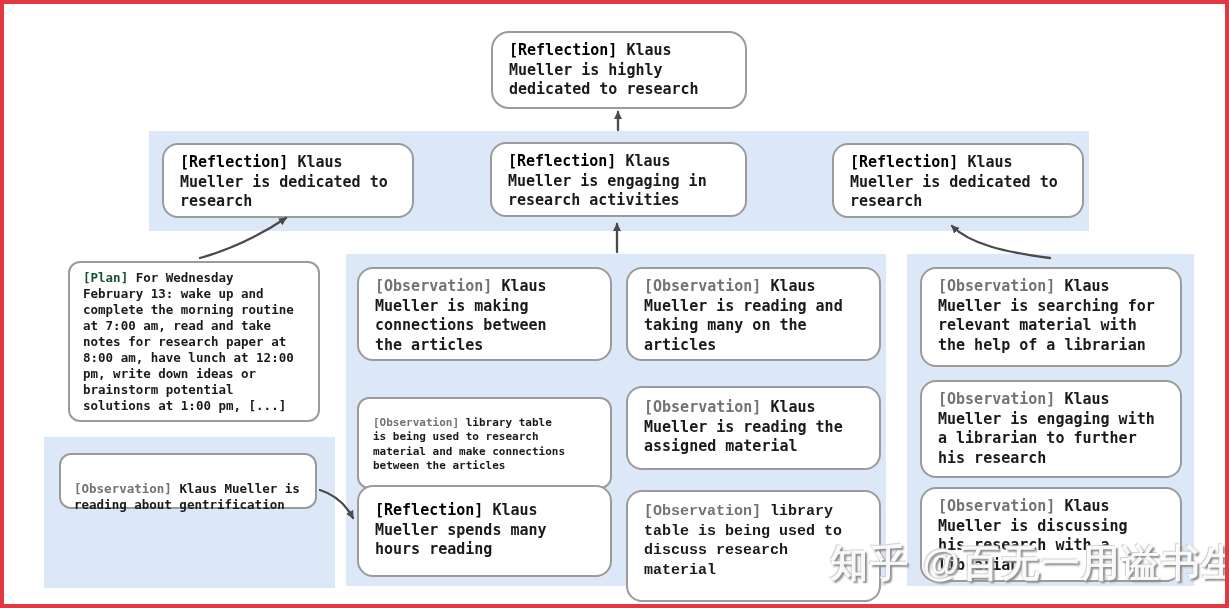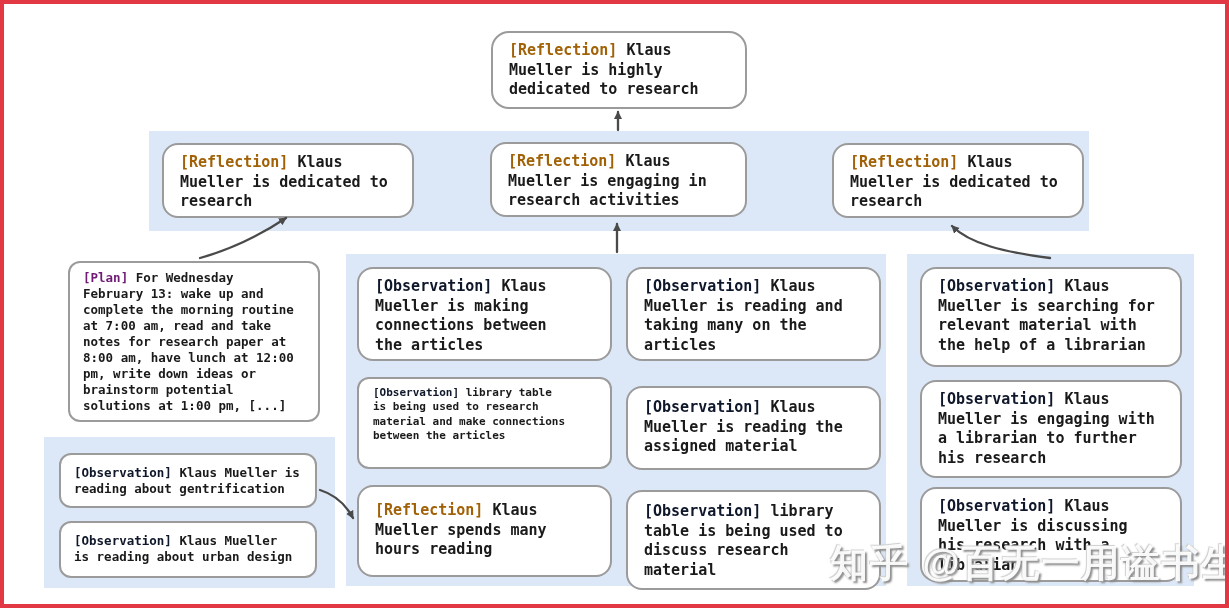--- a/index.html
+++ b/index.html
@@ -21,25 +21,25 @@
     padding:8px 16px;
     box-sizing:border-box;
     font-weight:700;
     font-size:15px;
     line-height:1.3;
     color:#1a1a1a;
     white-space:pre-line;
     z-index:2;
   }
   .node.plan{font-size:12.5px;line-height:1.28;border-radius:12px;padding:7px 13px;}
-  .node.md{font-size:12.5px;line-height:1.3;border-radius:12px;padding:10px 13px;}
-  .node.sm{font-size:11px;line-height:1.3;border-radius:12px;padding:7px 14px;}
-  .t-ref{color:#a16207;}
-  .t-obs{color:#0f172a;}
-  .t-plan{color:#701a75;}
+  .node.md{font-size:12.5px;line-height:1.3;border-radius:12px;padding:26px 13px;}
+  .node.sm{font-size:11px;line-height:1.3;border-radius:12px;padding:17px 14px;margin-top:20px;}
+  .t-ref{color:#000000;}
+  .t-obs{color:#737373;}
+  .t-plan{color:#14532d;}
   #edges{position:absolute;left:0;top:0;z-index:3;pointer-events:none;}
   #watermark{
     position:absolute;
     left:826px;top:534px;
     z-index:4;
     font-family:"Liberation Sans","DejaVu Sans",sans-serif;
     font-weight:700;
     font-size:38px;
     letter-spacing:2px;
     color:rgba(255,255,255,0.92);
@@ -89,43 +89,41 @@
 complete the morning routine
 at 7:00 am, read and take
 notes for research paper at
 8:00 am, have lunch at 12:00
 pm, write down ideas or
 brainstorm potential
 solutions at 1:00 pm, [...]</span></div>
 
   <div class="node md" style="left:55px;top:449px;width:258px;height:55px;"><span class="t-obs">[Observation]</span> <span>Klaus Mueller is
 reading about gentrification</span></div>
-  <div class="node md" style="left:55px;top:517px;width:258px;height:57px;"><span class="t-obs">[Observation]</span> <span>Klaus Mueller
-is reading about urban design</span></div>
 
   <div class="node" style="left:353px;top:263px;width:255px;height:94px;"><span class="t-obs">[Observation]</span> <span>Klaus
 Mueller is making
 connections between
 the articles</span></div>
   <div class="node sm" style="left:353px;top:373px;width:255px;height:92px;"><span class="t-obs">[Observation]</span> <span>library table
 is being used to research
 material and make connections
 between the articles</span></div>
   <div class="node" style="left:353px;top:481px;width:255px;height:92px;padding-top:14px;"><span class="t-ref">[Reflection]</span> <span>Klaus
 Mueller spends many
 hours reading</span></div>
 
   <div class="node" style="left:622px;top:263px;width:255px;height:94px;"><span class="t-obs">[Observation]</span> <span>Klaus
 Mueller is reading and
 taking many on the
 articles</span></div>
   <div class="node" style="left:622px;top:382px;width:255px;height:84px;padding-top:10px;"><span class="t-obs">[Observation]</span> <span>Klaus
 Mueller is reading the
 assigned material</span></div>
-  <div class="node" style="left:622px;top:486px;width:255px;height:100px;padding-top:10px;"><span class="t-obs">[Observation]</span> <span>library
+  <div class="node" style="left:622px;top:486px;width:255px;height:112px;padding-top:10px;font-family:Liberation Mono, monospace;"><span class="t-obs">[Observation]</span> <span>library
 table is being used to
 discuss research material</span></div>
 
   <div class="node" style="left:916px;top:263px;width:262px;height:100px;"><span class="t-obs">[Observation]</span> <span>Klaus
 Mueller is searching for
 relevant material with
 the help of a librarian</span></div>
   <div class="node" style="left:916px;top:376px;width:262px;height:98px;"><span class="t-obs">[Observation]</span> <span>Klaus
 Mueller is engaging with
 a librarian to further

